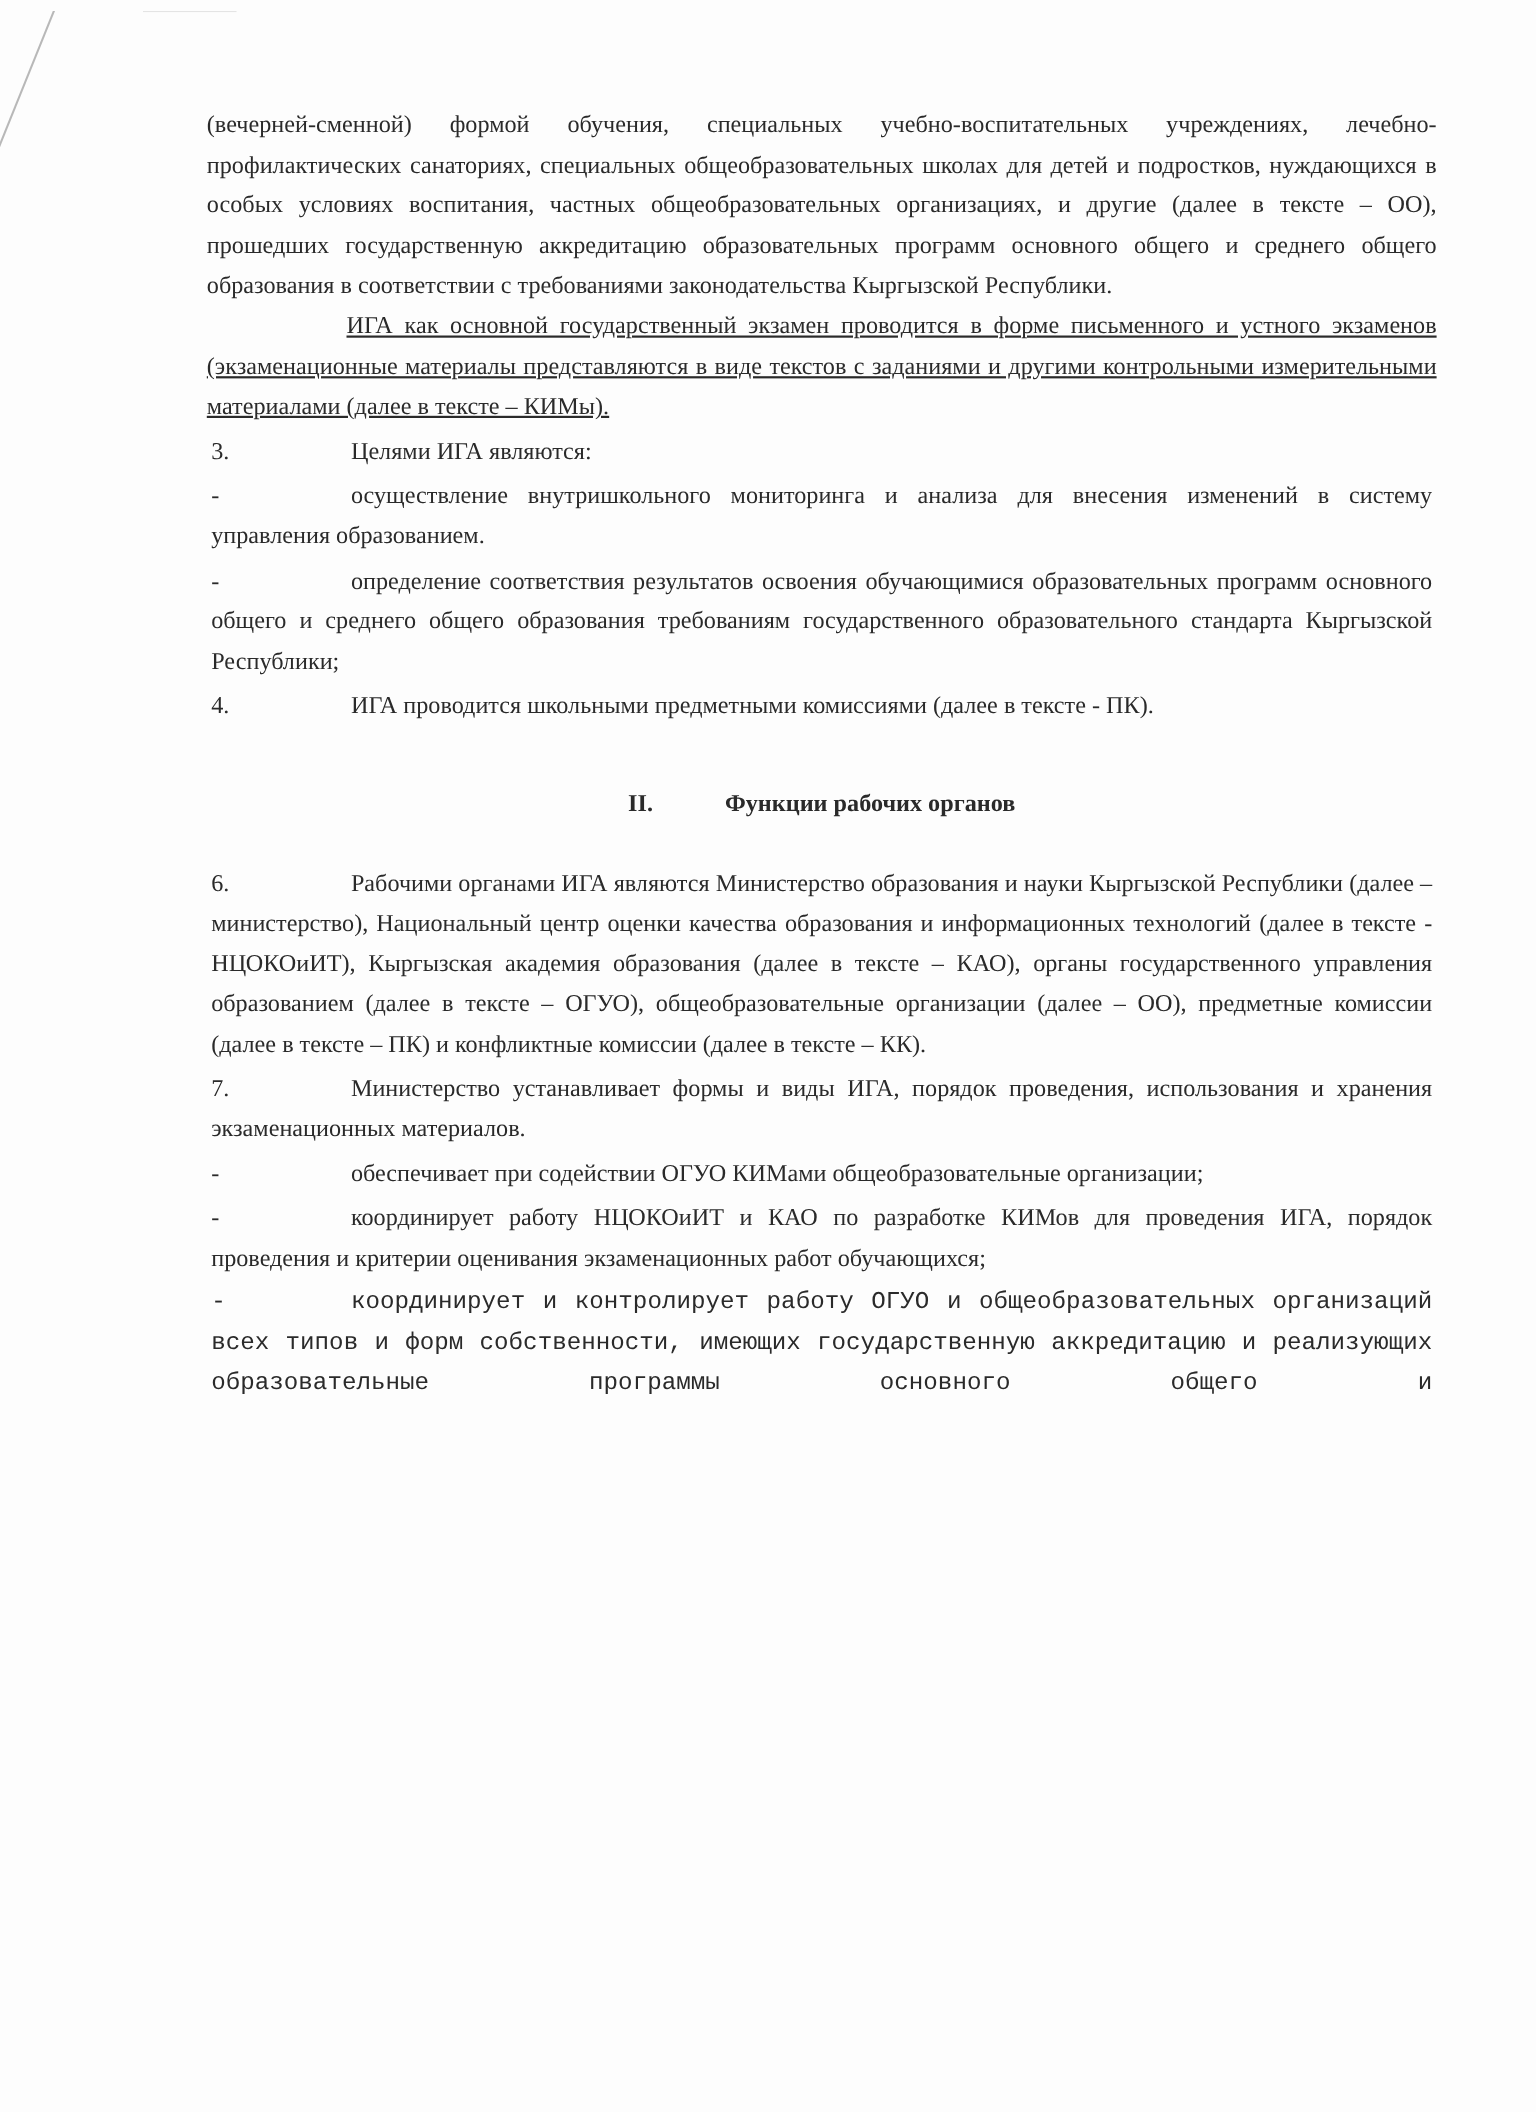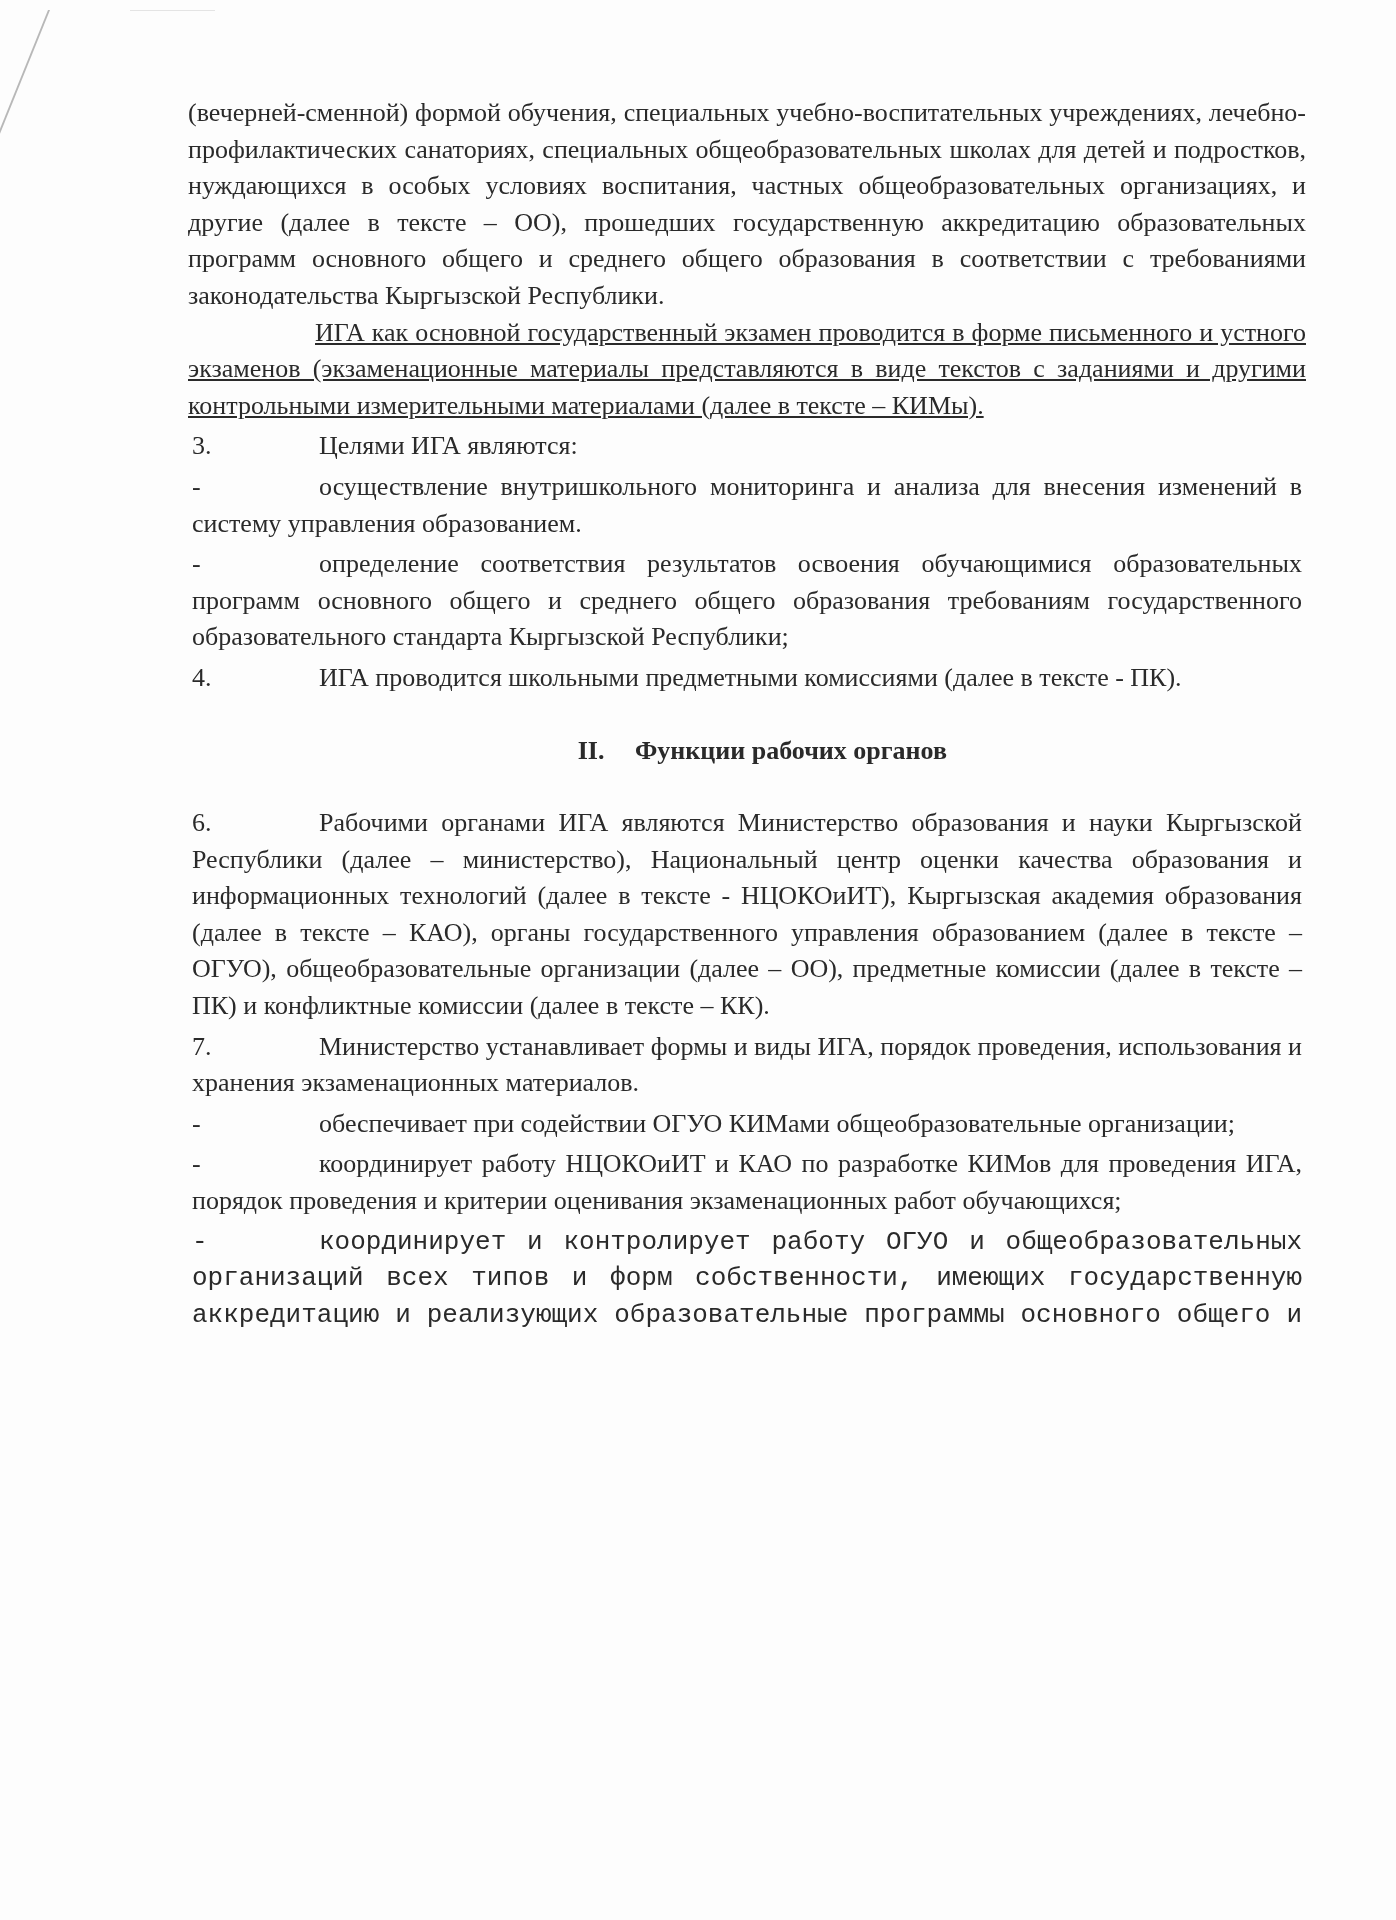--- a/index.html
+++ b/index.html
@@ -2,29 +2,29 @@
 <html><head>
 <meta charset="utf-8">
 <style>
   html, body { margin: 0; padding: 0; background: #ffffff; }
   body { width: 1396px; height: 1920px; position: relative; overflow: hidden; }
   .page { position: absolute; left: 0; top: 0; width: 1396px; height: 1920px; background: #fdfdfd; }
   .scan-line { position: absolute; left: 0; top: 10px; width: 4px; height: 150px; border-left: 2px solid #b8b8b8; transform: skewX(-22deg); transform-origin: top left; left: 48px; }
   .scan-top { position: absolute; left: 130px; top: 10px; width: 85px; height: 1px; background: #e4e4e4; }
   .text {
     position: absolute; left: 188px; top: 95px; width: 1118px;
-    font-family: "Liberation Serif", serif; font-size: 26px; line-height: 36.6px;
+    font-family: "Liberation Serif", serif; font-size: 22px; line-height: 36.6px;
     color: #2a2a2a; text-align: justify;
   }
   .p { margin: 0; text-align: justify; }
   .indent { text-indent: 127px; text-decoration: underline; }
   .numwrap { margin: 4px; text-align: justify; }
   .numwrap .n { display: inline-block; width: 127px; }
   .heading { text-align: center; font-weight: bold; margin: 36px 0 36px 0; }
-  .heading .roman { display: inline-block; width: 88px; text-align: center; }
+  .heading .roman { display: inline-block; width: 88px; text-align: left; margin-top: 16px; }
   .last-line { text-align-last: justify; font-family: Liberation Mono, monospace; }
 </style>
 </head>
 <body>
 
 <div class="page">
   <div class="scan-line"></div>
   <div class="scan-top"></div>
 
   <div class="text">

